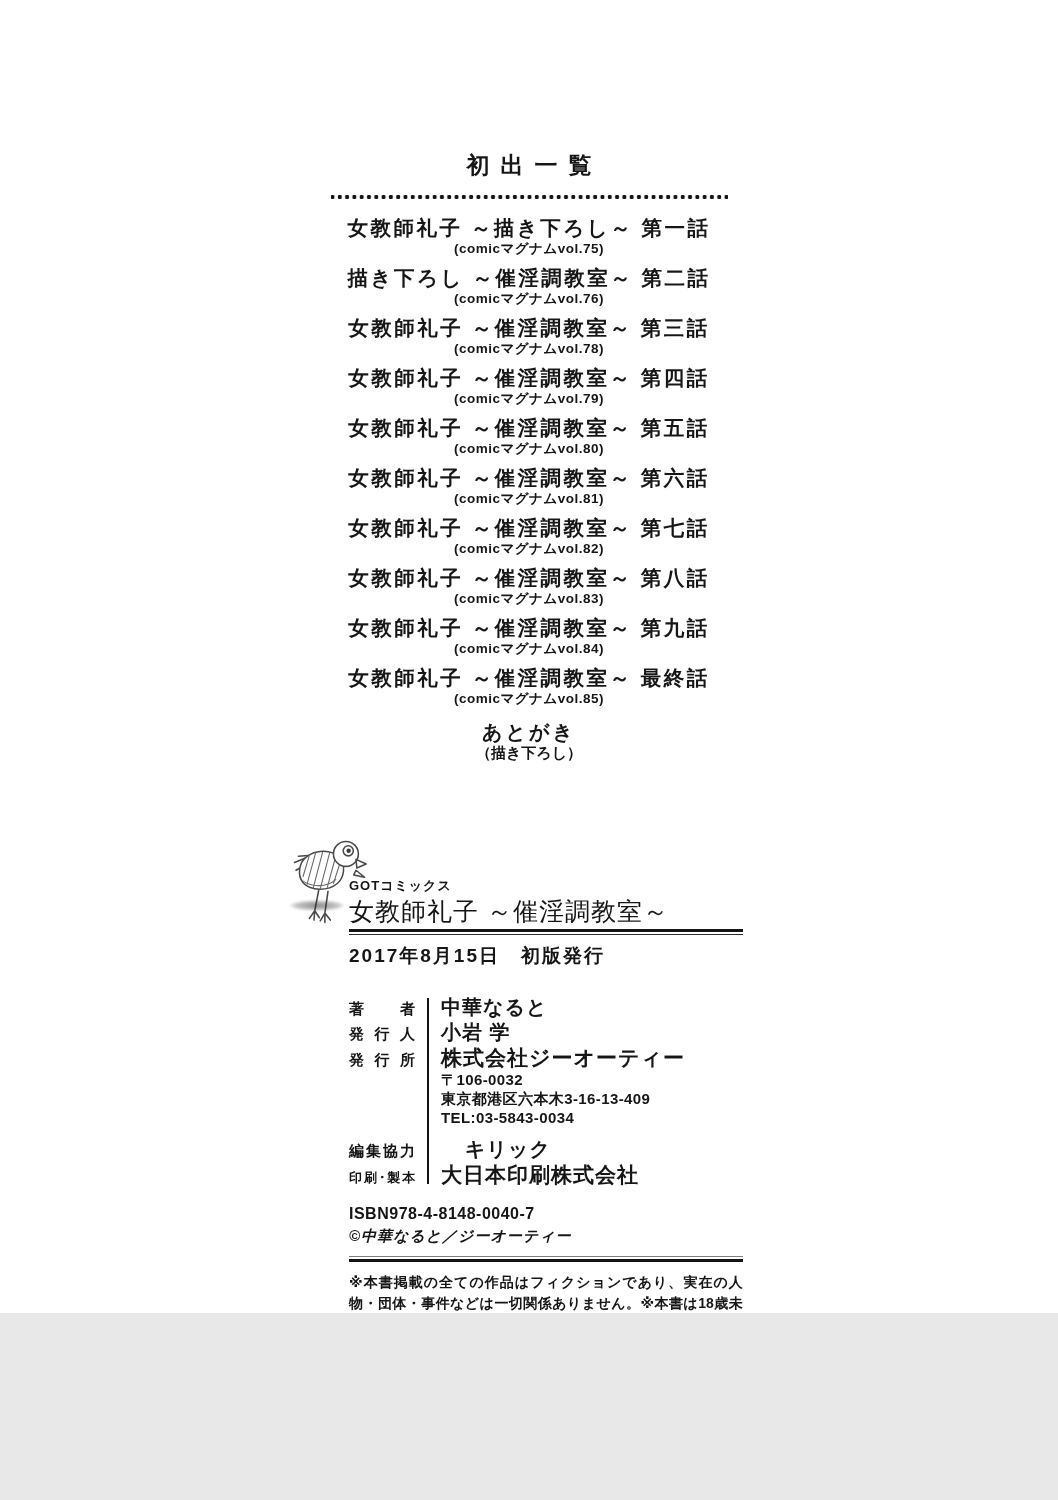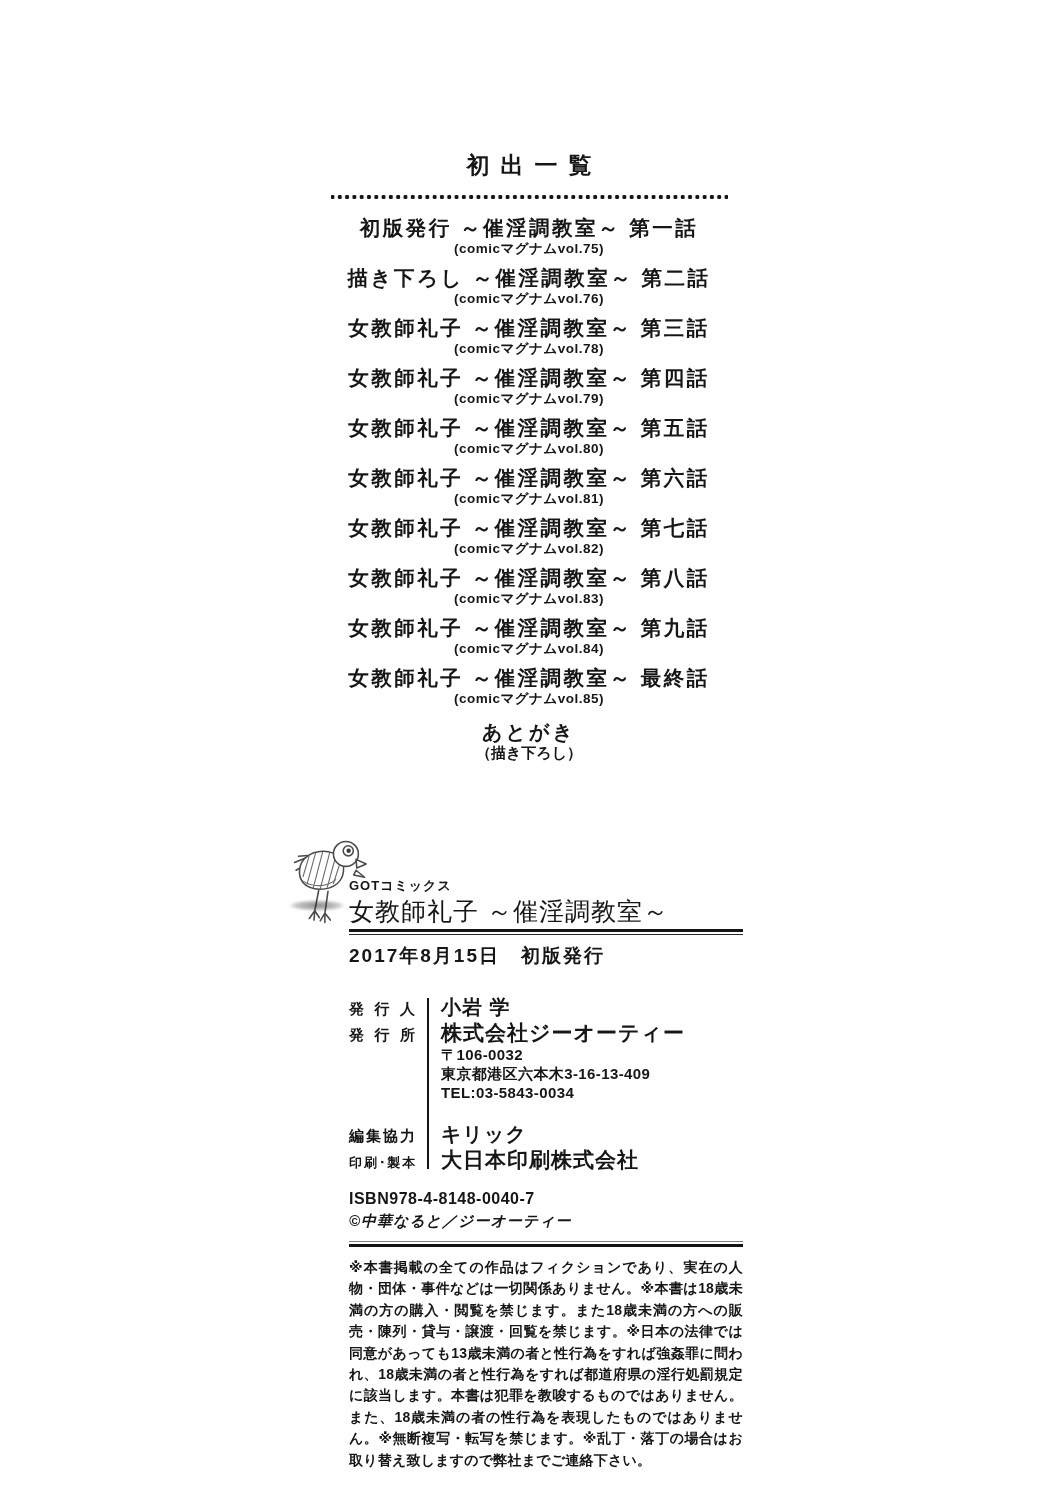--- a/index.html
+++ b/index.html
@@ -1,18 +1,18 @@
 <!DOCTYPE html>
 <html lang="ja"><head>
 <meta charset="utf-8">
 <style>
   html,body{margin:0;padding:0;background:#e8e8e8;}
   .page{
     position:relative;
-    width:1058px;height:1500px;
+    width:1058px;height:1313px;
     margin:0 auto;
     background:#ffffff;
     font-family:"Liberation Sans","DejaVu Sans",sans-serif;
     color:#161616;
     overflow:hidden;
   }
 
   
   .first-appearance{
     position:absolute;top:150px;left:0;right:0;
@@ -58,21 +58,21 @@
     margin-top:3px;height:2px;
     border-top:3px solid #151515;border-bottom:1px solid #2c2c2c;
   }
   .publication-date{margin-top:9px;font-size:19px;line-height:24px;font-weight:700;letter-spacing:2px;}
 
   .credits{position:relative;margin-top:27px;}
   .credits-divider{
     position:absolute;left:78px;top:3px;bottom:3px;width:2px;background:#141414;
   }
   .credit-row{display:flex;align-items:baseline;}
-  .credit-row.gap-above{margin-top:20px;}
+  .credit-row.gap-above{margin-top:10px;gap:24px;}
   .credit-label{
     flex:none;width:66px;
     font-size:15px;font-weight:700;
     text-align:justify;text-align-last:justify;
     -moz-text-align-last:justify;
   }
   .credit-label.small{font-size:13px;letter-spacing:-.3px;}
   .credit-cell{margin-left:26px;}
   .credit-value{font-size:20px;line-height:25px;font-weight:700;letter-spacing:1px;}
   .credit-value.wide{font-size:21px;}
@@ -97,21 +97,21 @@
 <body>
 
 <div class="page">
 
   <div class="first-appearance">
     <div class="section-heading">初出一覧</div>
     <div class="dotted-divider"></div>
 
     <div class="chapter-list">
       <div class="chapter">
-        <div class="chapter-title">初版発行 ～催淫調教室～ 第一話</div>
+        <div class="chapter-title">女教師礼子 ～描き下ろし～ 第一話</div>
         <div class="chapter-source">(comicマグナムvol.75)</div>
       </div>
       <div class="chapter">
         <div class="chapter-title">描き下ろし ～催淫調教室～ 第二話</div>
         <div class="chapter-source">(comicマグナムvol.76)</div>
       </div>
       <div class="chapter">
         <div class="chapter-title">女教師礼子 ～催淫調教室～ 第三話</div>
         <div class="chapter-source">(comicマグナムvol.78)</div>
       </div>
@@ -178,20 +178,26 @@
 
     <div class="colophon-text">
       <div class="imprint-label">GOTコミックス</div>
       <div class="book-title">女教師礼子 ～催淫調教室～</div>
       <div class="rule-title"></div>
       <div class="publication-date">2017年8月15日　初版発行</div>
 
       <div class="credits">
         <div class="credits-divider"></div>
 
+        <div class="credit-row">
+          <div class="credit-label">著者</div>
+          <div class="credit-cell">
+            <div class="credit-value">中華なると</div>
+          </div>
+        </div>
 
         <div class="credit-row">
           <div class="credit-label">発行人</div>
           <div class="credit-cell">
             <div class="credit-value">小岩 学</div>
           </div>
         </div>
 
         <div class="credit-row">
           <div class="credit-label">発行所</div>

